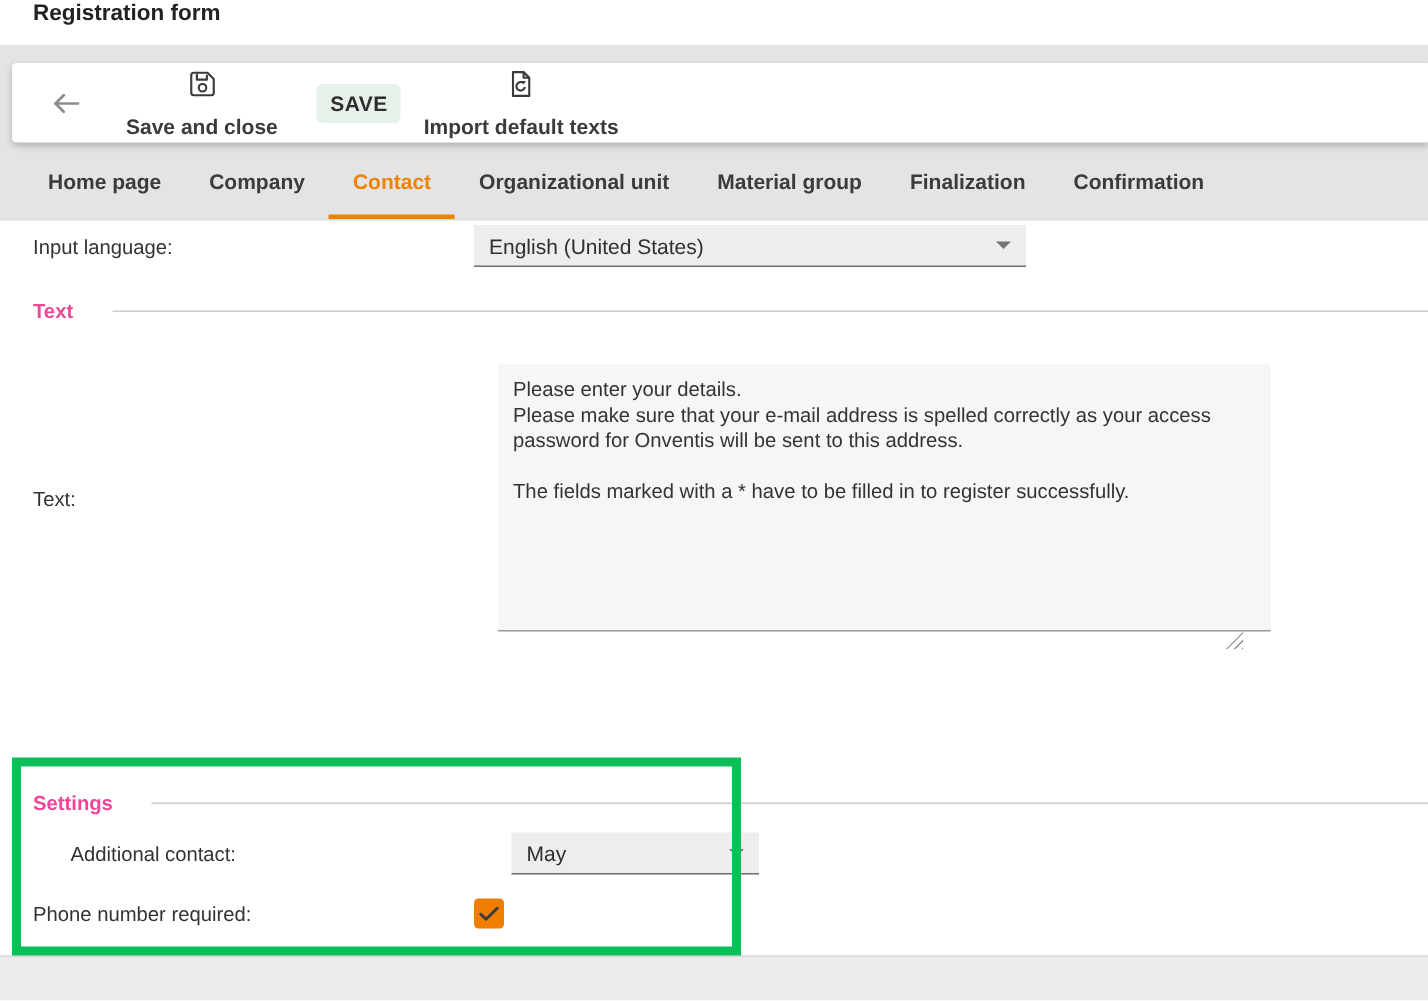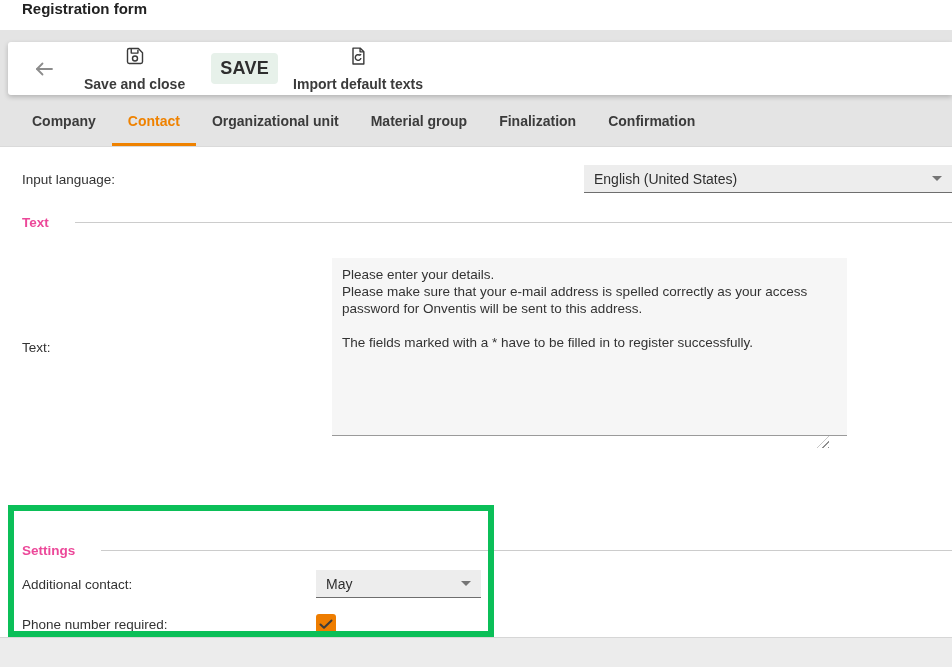--- a/index.html
+++ b/index.html
@@ -27,21 +27,21 @@
     position:absolute;left:8px;right:0;top:12px;height:53px;background:#fff;
     border-radius:3px 0 0 3px;box-shadow:0 2px 5px rgba(0,0,0,.22);
     display:flex;align-items:center;padding-left:24px;
   }
   .tb-icon-btn{display:flex;align-items:center;cursor:pointer;background:none;border:none;padding:0;}
   .tb-group{display:flex;align-items:center;gap:10px;cursor:pointer;background:none;border:none;padding:0;
     font-family:inherit;font-size:14px;font-weight:bold;color:var(--text-bold);flex-direction:column;}
   .back-btn{margin-right:28px;}
   .save-btn{
     margin-left:26px;background:var(--save-btn-bg);border:none;border-radius:4px;
-    padding:5px 9px;font-family:inherit;font-size:18px;font-weight:bold;color:#2e2e2e;
+    padding:5px 9px;font-family:inherit;font-size:14px;font-weight:bold;color:#2e2e2e;
     letter-spacing:.3px;cursor:pointer;
   }
   .import-group{margin-left:15px;}
   .tabs{
     position:absolute;left:8px;right:0;bottom:0;height:47px;
     display:flex;align-items:stretch;padding-left:8px;
   }
   .tab{
     display:flex;align-items:center;padding:0 16px;font-size:14px;font-weight:bold;
     color:var(--text-bold);cursor:pointer;border-bottom:3px solid transparent;
@@ -55,37 +55,37 @@
     height:28px;background:#ededed;border-bottom:1px solid #6e6e6e;
     display:flex;align-items:center;justify-content:space-between;
     padding:0 10px;font-size:14px;color:#2f2f2f;cursor:pointer;
   }
   .select-lang{width:368px;}
   .select-small{width:165px;}
   .caret{width:0;height:0;border-left:5px solid transparent;border-right:5px solid transparent;border-top:5px solid #757575;}
   .section{display:flex;align-items:center;}
   .section-title{padding-left:22px;font-size:13.5px;font-weight:bold;color:#ec4899;white-space:nowrap;}
   .section-line{flex:1;height:1px;background:#cccccc;margin-left:26px;}
-  .row-input-language{margin-top:18px;justify-content:space-between;}
+  .row-input-language{margin-top:3px;}
   .section-text{margin-top:21px;height:16px;}
   .row-text{margin-top:12px;align-items:center;}
   .textarea-wrap{position:relative;width:515px;}
   textarea.textbox{
     display:block;width:515px;height:178px;background:#f6f6f6;border:none;
     border-bottom:1px solid #9a9a9a;padding:8px 10px;margin:16px;
     font-family:"Liberation Sans",sans-serif;font-size:13.5px;line-height:17px;color:#333;
     resize:none;outline:none;
   }
   .resize-grip{
     position:absolute;right:2px;bottom:4px;width:12px;height:12px;cursor:nwse-resize;
     background:repeating-linear-gradient(135deg,#8f8f8f 0 1px,transparent 1px 4px);
     clip-path:polygon(100% 0,100% 100%,0 100%);
   }
   .section-settings{margin-top:90px;height:16px;}
-  .row-additional{margin-top:12px;}
+  .row-additional{margin-top:12px;margin-left:25px;}
   .row-phone{margin-top:16px;}
   .checkbox{
     width:20px;height:20px;border-radius:3px;background:var(--checkbox-orange);
     display:flex;align-items:center;justify-content:center;cursor:pointer;
   }
   
   .annotation-box{
     position:absolute;left:8px;top:505px;width:486px;height:132px;
     border:6px solid var(--annotation-green);pointer-events:none;z-index:9;
   }
@@ -134,20 +134,21 @@
           <path d="M14.5 2.5V7H19"></path>
           <path d="M14.3 11.2 A3.4 3.4 0 1 0 15.5 14.4"></path>
           <path d="M13.4 9.4l3 .4-1.9 2.3" fill="#3a3a3a" stroke="none"></path>
         </svg>
       </span>
       <span>Import default texts</span>
     </button>
   </div>
 
   <div class="tabs" id="tab-bar">
+      <div class="tab">Home page</div>
       <div class="tab">Company</div>
       <div class="tab active">Contact</div>
       <div class="tab">Organizational unit</div>
       <div class="tab">Material group</div>
       <div class="tab">Finalization</div>
       <div class="tab">Confirmation</div>
     </div>
 </div>
 
 <div class="content">

